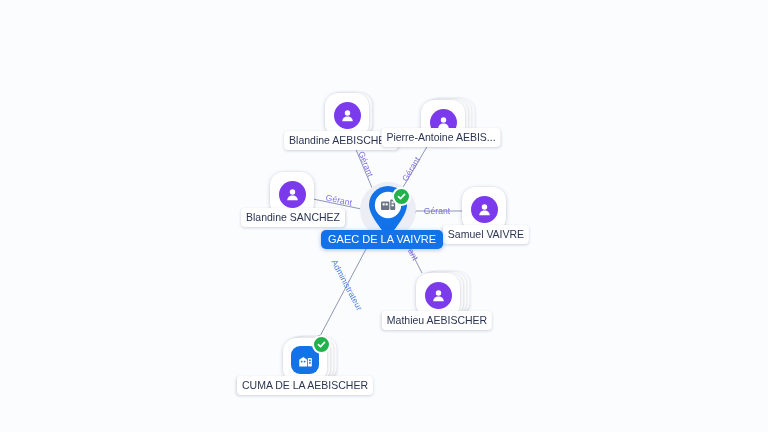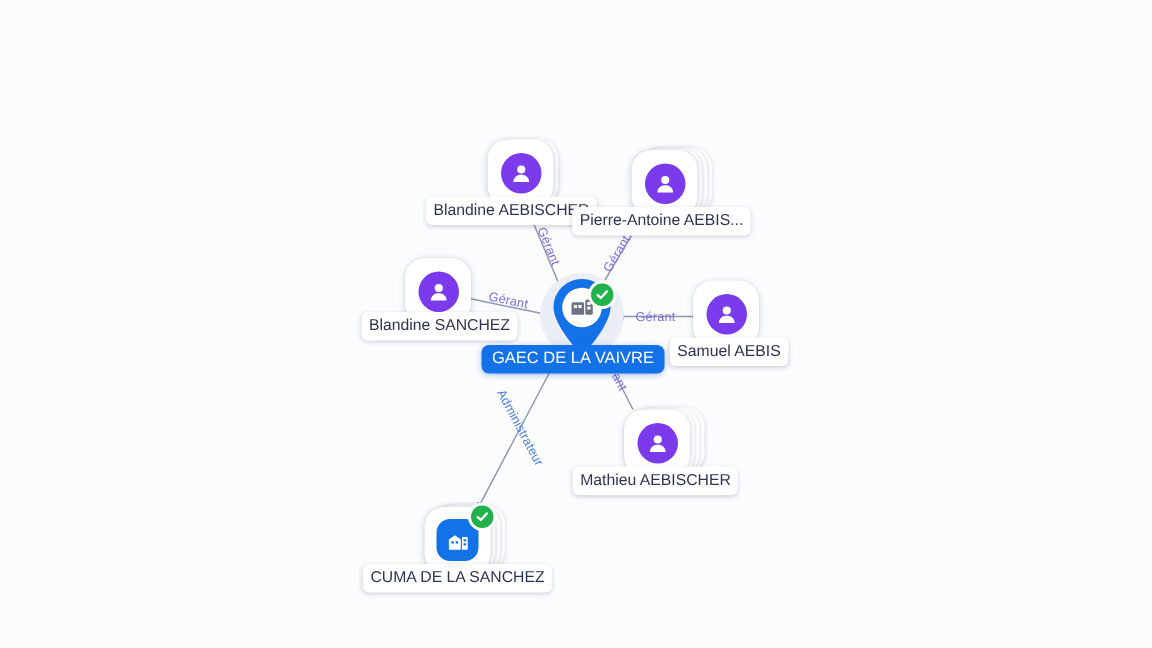--- a/index.html
+++ b/index.html
@@ -269,25 +269,25 @@
           <span class="badge-check">
             <svg width="9" height="9" viewBox="0 0 10 10">
               <path d="M1.6 5.2 L3.9 7.4 L8.4 2.6" stroke="#ffffff" stroke-width="1.8" fill="none" stroke-linecap="round" stroke-linejoin="round"></path>
             </svg>
           </span>
         </div>
       </div>
     </div>
   <div id="label-layer">
       <div class="nlabel" style="left: 341px; top: 131px;">Blandine AEBISCHER</div>
-      <div class="nlabel" style="left: 441px; top: 138px;">Pierre-Antoine AEBIS...</div>
+      <div class="nlabel" style="left: 441px; top: 128px;">Pierre-Antoine AEBIS...</div>
       <div class="nlabel" style="left: 293px; top: 208px;">Blandine SANCHEZ</div>
-      <div class="nlabel" style="left: 486px; top: 225px;">Samuel AEBIS</div>
+      <div class="nlabel" style="left: 486px; top: 225px;">Samuel VAIVRE</div>
       <div class="nlabel" style="left: 437px; top: 311px;">Mathieu AEBISCHER</div>
-      <div class="nlabel" style="left: 305px; top: 376px;">CUMA DE LA SANCHEZ</div>
+      <div class="nlabel" style="left: 305px; top: 376px;">CUMA DE LA AEBISCHER</div>
       <div class="nlabel center-label" style="left: 382px; top: 230px;">GAEC DE LA VAIVRE</div>
     </div>
 
   <div id="node-center" style="left: 388px; top: 212px;">
     <div class="pin-halo"></div>
     <div class="pin">
       <svg width="42" height="54" viewBox="0 0 42 54">
         <path d="M21 1C10.5 1 2 9.4 2 19.8 2 32.5 21 52 21 52s19-19.5 19-32.2C40 9.4 31.5 1 21 1z" fill="#1472e8"></path>
         <circle cx="21" cy="20" r="13.2" fill="#ffffff"></circle>
         <g fill="#6b7384">

